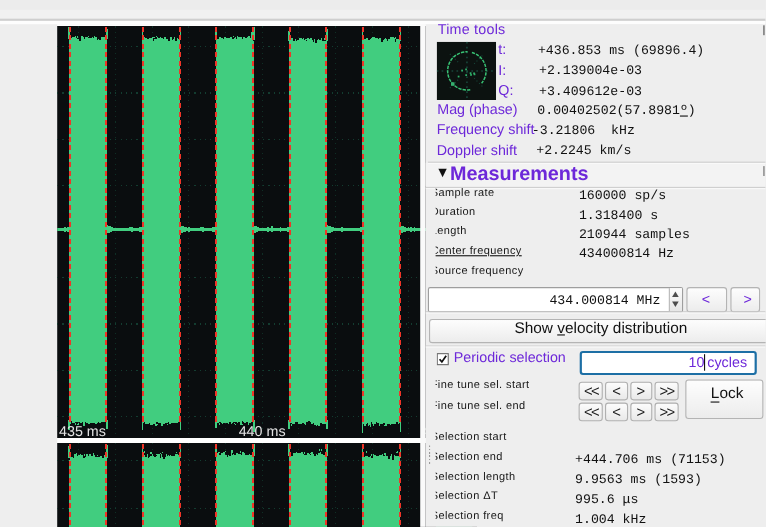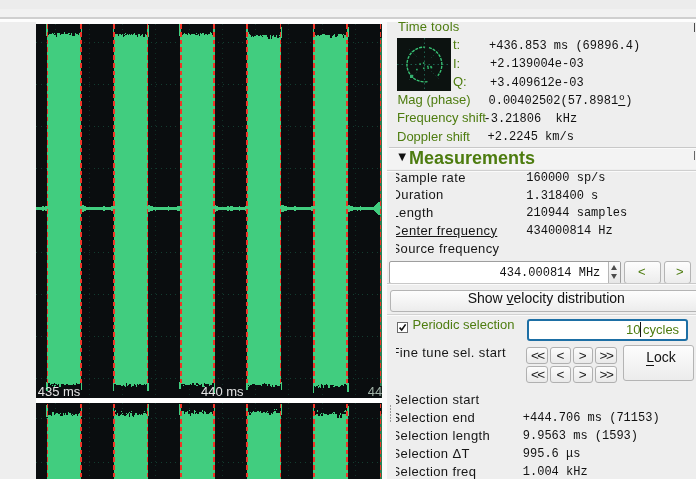--- a/index.html
+++ b/index.html
@@ -1,34 +1,34 @@
 <!DOCTYPE html>
 <html><head>
 <meta charset="utf-8">
 <style>
 * { margin:0; padding:0; box-sizing:border-box; }
 html,body { width:696px; height:479px; overflow:hidden; }
 body { font-family:"Liberation Sans", sans-serif; position:relative; background:#eeeeee; }
 .abs { position:absolute; }
-.lbl { font-size:13px; color:#4d7c0f; white-space:nowrap; }
+.lbl { font-size:13px; color:#6d28d9; white-space:nowrap; }
 .val { font-family:"Liberation Mono", monospace; font-size:12px; color:#111; white-space:nowrap; }
-.flbl { font-size:13px; color:#161616; white-space:nowrap; letter-spacing:0.38px; }
+.flbl { font-size:10px; color:#161616; white-space:nowrap; letter-spacing:0.38px; }
 .clip { overflow:hidden; }
 .btn { background:linear-gradient(#fdfdfd,#ececec); border:1px solid #b4b4b4; border-radius:3px; }
 .sbtn { background:linear-gradient(#fcfcfc,#e9e9e9); border:1px solid #b0b0b0; border-radius:3px;
         font-size:13.5px; color:#1a1a1a; text-align:center; }
 </style>
 </head>
 <body>
 <div class="abs" style="left:0;top:0;width:696px;height:9px;background:#ececec;"></div>
 <div class="abs" style="left:0;top:9px;width:696px;height:8px;background:#f1f1f1;"></div>
 <div class="abs" style="left:0;top:17px;width:696px;height:2px;background:#cfcfcf;"></div>
 <div class="abs" style="left:0;top:19px;width:696px;height:3px;background:#fdfdfd;"></div>
 
-<div class="abs" style="left:0;top:22px;width:376px;height:457px;padding-left:36px;"><svg width="382" height="457" viewBox="0 0 382 457" shape-rendering="crispEdges">
+<div class="abs" style="left:16px;top:22px;width:376px;height:457px;padding-left:36px;"><svg width="382" height="457" viewBox="0 0 382 457" shape-rendering="crispEdges">
 <rect x="0" y="0" width="382" height="2" fill="#fdfdfd"></rect>
 <rect x="0" y="2" width="382" height="373.8" fill="#0a0d0f"></rect>
 <rect x="0" y="375.8" width="382" height="5.0" fill="#ffffff"></rect>
 <rect x="0" y="381.0" width="382" height="76.0" fill="#0a0d0f"></rect>
 <rect x="344.6" y="2" width="33.3" height="373.8" fill="#16261d"></rect>
 <rect x="344.6" y="381.0" width="33.3" height="76.0" fill="#16261d"></rect>
 <path d="M0 20.5 H382 M0 62.5 H382 M0 104.5 H382 M0 146.5 H382 M0 230.5 H382 M0 272.5 H382 M0 314.5 H382 M0 356.5 H382 M0 396.5 H382 M0 440.5 H382" stroke="#133c30" stroke-width="1" fill="none" stroke-dasharray="1 3.8"></path>
 <path d="M19.7 2 V375.8 M19.7 381.0 V457 M53.0 2 V375.8 M53.0 381.0 V457 M86.3 2 V375.8 M86.3 381.0 V457 M119.7 2 V375.8 M119.7 381.0 V457 M153.0 2 V375.8 M153.0 381.0 V457 M186.3 2 V375.8 M186.3 381.0 V457 M219.6 2 V375.8 M219.6 381.0 V457 M252.9 2 V375.8 M252.9 381.0 V457 M286.3 2 V375.8 M286.3 381.0 V457 M319.6 2 V375.8 M319.6 381.0 V457 M352.9 2 V375.8 M352.9 381.0 V457" stroke="#0f2e25" stroke-width="1" fill="none" stroke-dasharray="1 3.8"></path>
 <path d="M10.90 13.82 L10.90 13.82 L12.37 13.82 L12.37 12.62 L13.44 12.62 L13.44 12.01 L14.84 12.01 L14.84 11.73 L15.79 11.73 L15.79 10.81 L17.49 10.81 L17.49 12.32 L18.37 12.32 L18.37 13.19 L19.57 13.19 L19.57 15.05 L21.29 15.05 L21.29 10.94 L23.03 10.94 L23.03 11.42 L23.97 11.42 L23.97 13.42 L24.93 13.42 L24.93 11.63 L26.55 11.63 L26.55 11.82 L27.94 11.82 L27.94 12.42 L28.77 12.42 L28.77 12.27 L30.55 12.27 L30.55 12.33 L31.71 12.33 L31.71 11.24 L32.63 11.24 L32.63 12.62 L33.94 12.62 L33.94 12.65 L34.77 12.65 L34.77 11.21 L36.09 11.21 L36.09 14.17 L37.27 14.17 L37.27 13.63 L38.25 13.63 L38.25 13.99 L39.40 13.99 L39.40 11.35 L40.41 11.35 L40.41 11.83 L42.16 11.83 L42.16 12.89 L43.13 12.89 L43.13 12.47 L44.12 12.47 L44.12 11.32 L44.93 11.32 L44.93 13.15 L45.42 13.15 L45.42 362.77 L45.42 362.77 L45.00 362.77 L45.00 361.16 L44.05 361.16 L44.05 361.72 L42.85 361.72 L42.85 361.89 L41.35 361.89 L41.35 361.24 L39.92 361.24 L39.92 362.60 L38.19 362.60 L38.19 361.79 L37.29 361.79 L37.29 362.84 L35.96 362.84 L35.96 363.10 L34.36 363.10 L34.36 362.65 L33.54 362.65 L33.54 362.71 L32.37 362.71 L32.37 362.34 L30.78 362.34 L30.78 362.36 L29.57 362.36 L29.57 363.25 L27.85 363.25 L27.85 362.29 L26.07 362.29 L26.07 361.52 L24.85 361.52 L24.85 365.12 L23.36 365.12 L23.36 361.63 L22.35 361.63 L22.35 362.61 L21.03 362.61 L21.03 361.61 L19.36 361.61 L19.36 361.33 L17.67 361.33 L17.67 361.57 L16.24 361.57 L16.24 362.21 L15.21 362.21 L15.21 362.94 L13.62 362.94 L13.62 361.00 L12.32 361.00 L12.32 363.30 L10.90 363.30 Z" fill="#41cd7f"></path>
 <rect x="10.20" y="2.4" width="1.4" height="11.5" fill="#41cd7f"></rect>
@@ -295,20 +295,21 @@
       <path d="M2.6 5.6 L4.7 8 L8.6 2.4" stroke="#111" stroke-width="1.6" fill="none"></path>
     </svg></div>
 <div class="abs lbl" style="left:412.5px;top:317px;">Periodic selection</div>
 <div class="abs" style="left:527px;top:319px;width:161px;height:22px;background:#fff;border:2px solid #1d6fa5;border-radius:3px;"></div>
 <div class="abs lbl" style="left:626px;top:322.1px;">10</div>
 <div class="abs" style="left:639.8px;top:322px;width:1.5px;height:15px;background:#111;"></div>
 <div class="abs lbl" style="left:643px;top:322.1px;">cycles</div>
 
 <div class="abs clip" style="left:395.5px;top:344px;width:130px;height:40px;">
   <div class="abs flbl" style="left:-4px;top:0.6px;">Fine tune sel. start</div>
+  <div class="abs flbl" style="left:-4px;top:19.6px;">Fine tune sel. end</div>
 </div>
 <div class="abs sbtn" style="left:526.3px;top:346.5px;width:22px;height:17.5px;line-height:15.5px;letter-spacing:-1.5px;">&lt;&lt;</div>
 <div class="abs sbtn" style="left:550.3px;top:346.5px;width:20.3px;height:17.5px;line-height:15.5px;">&lt;</div>
 <div class="abs sbtn" style="left:572.6px;top:346.5px;width:20.2px;height:17.5px;line-height:15.5px;">&gt;</div>
 <div class="abs sbtn" style="left:594.8px;top:346.5px;width:22.3px;height:17.5px;line-height:15.5px;letter-spacing:-1.5px;">&gt;&gt;</div>
 <div class="abs sbtn" style="left:526.3px;top:365.5px;width:22px;height:17.5px;line-height:15.5px;letter-spacing:-1.5px;">&lt;&lt;</div>
 <div class="abs sbtn" style="left:550.3px;top:365.5px;width:20.3px;height:17.5px;line-height:15.5px;">&lt;</div>
 <div class="abs sbtn" style="left:572.6px;top:365.5px;width:20.2px;height:17.5px;line-height:15.5px;">&gt;</div>
 <div class="abs sbtn" style="left:594.8px;top:365.5px;width:22.3px;height:17.5px;line-height:15.5px;letter-spacing:-1.5px;">&gt;&gt;</div>
 <div class="abs btn" style="left:623px;top:344.5px;width:71px;height:36.5px;"></div>

